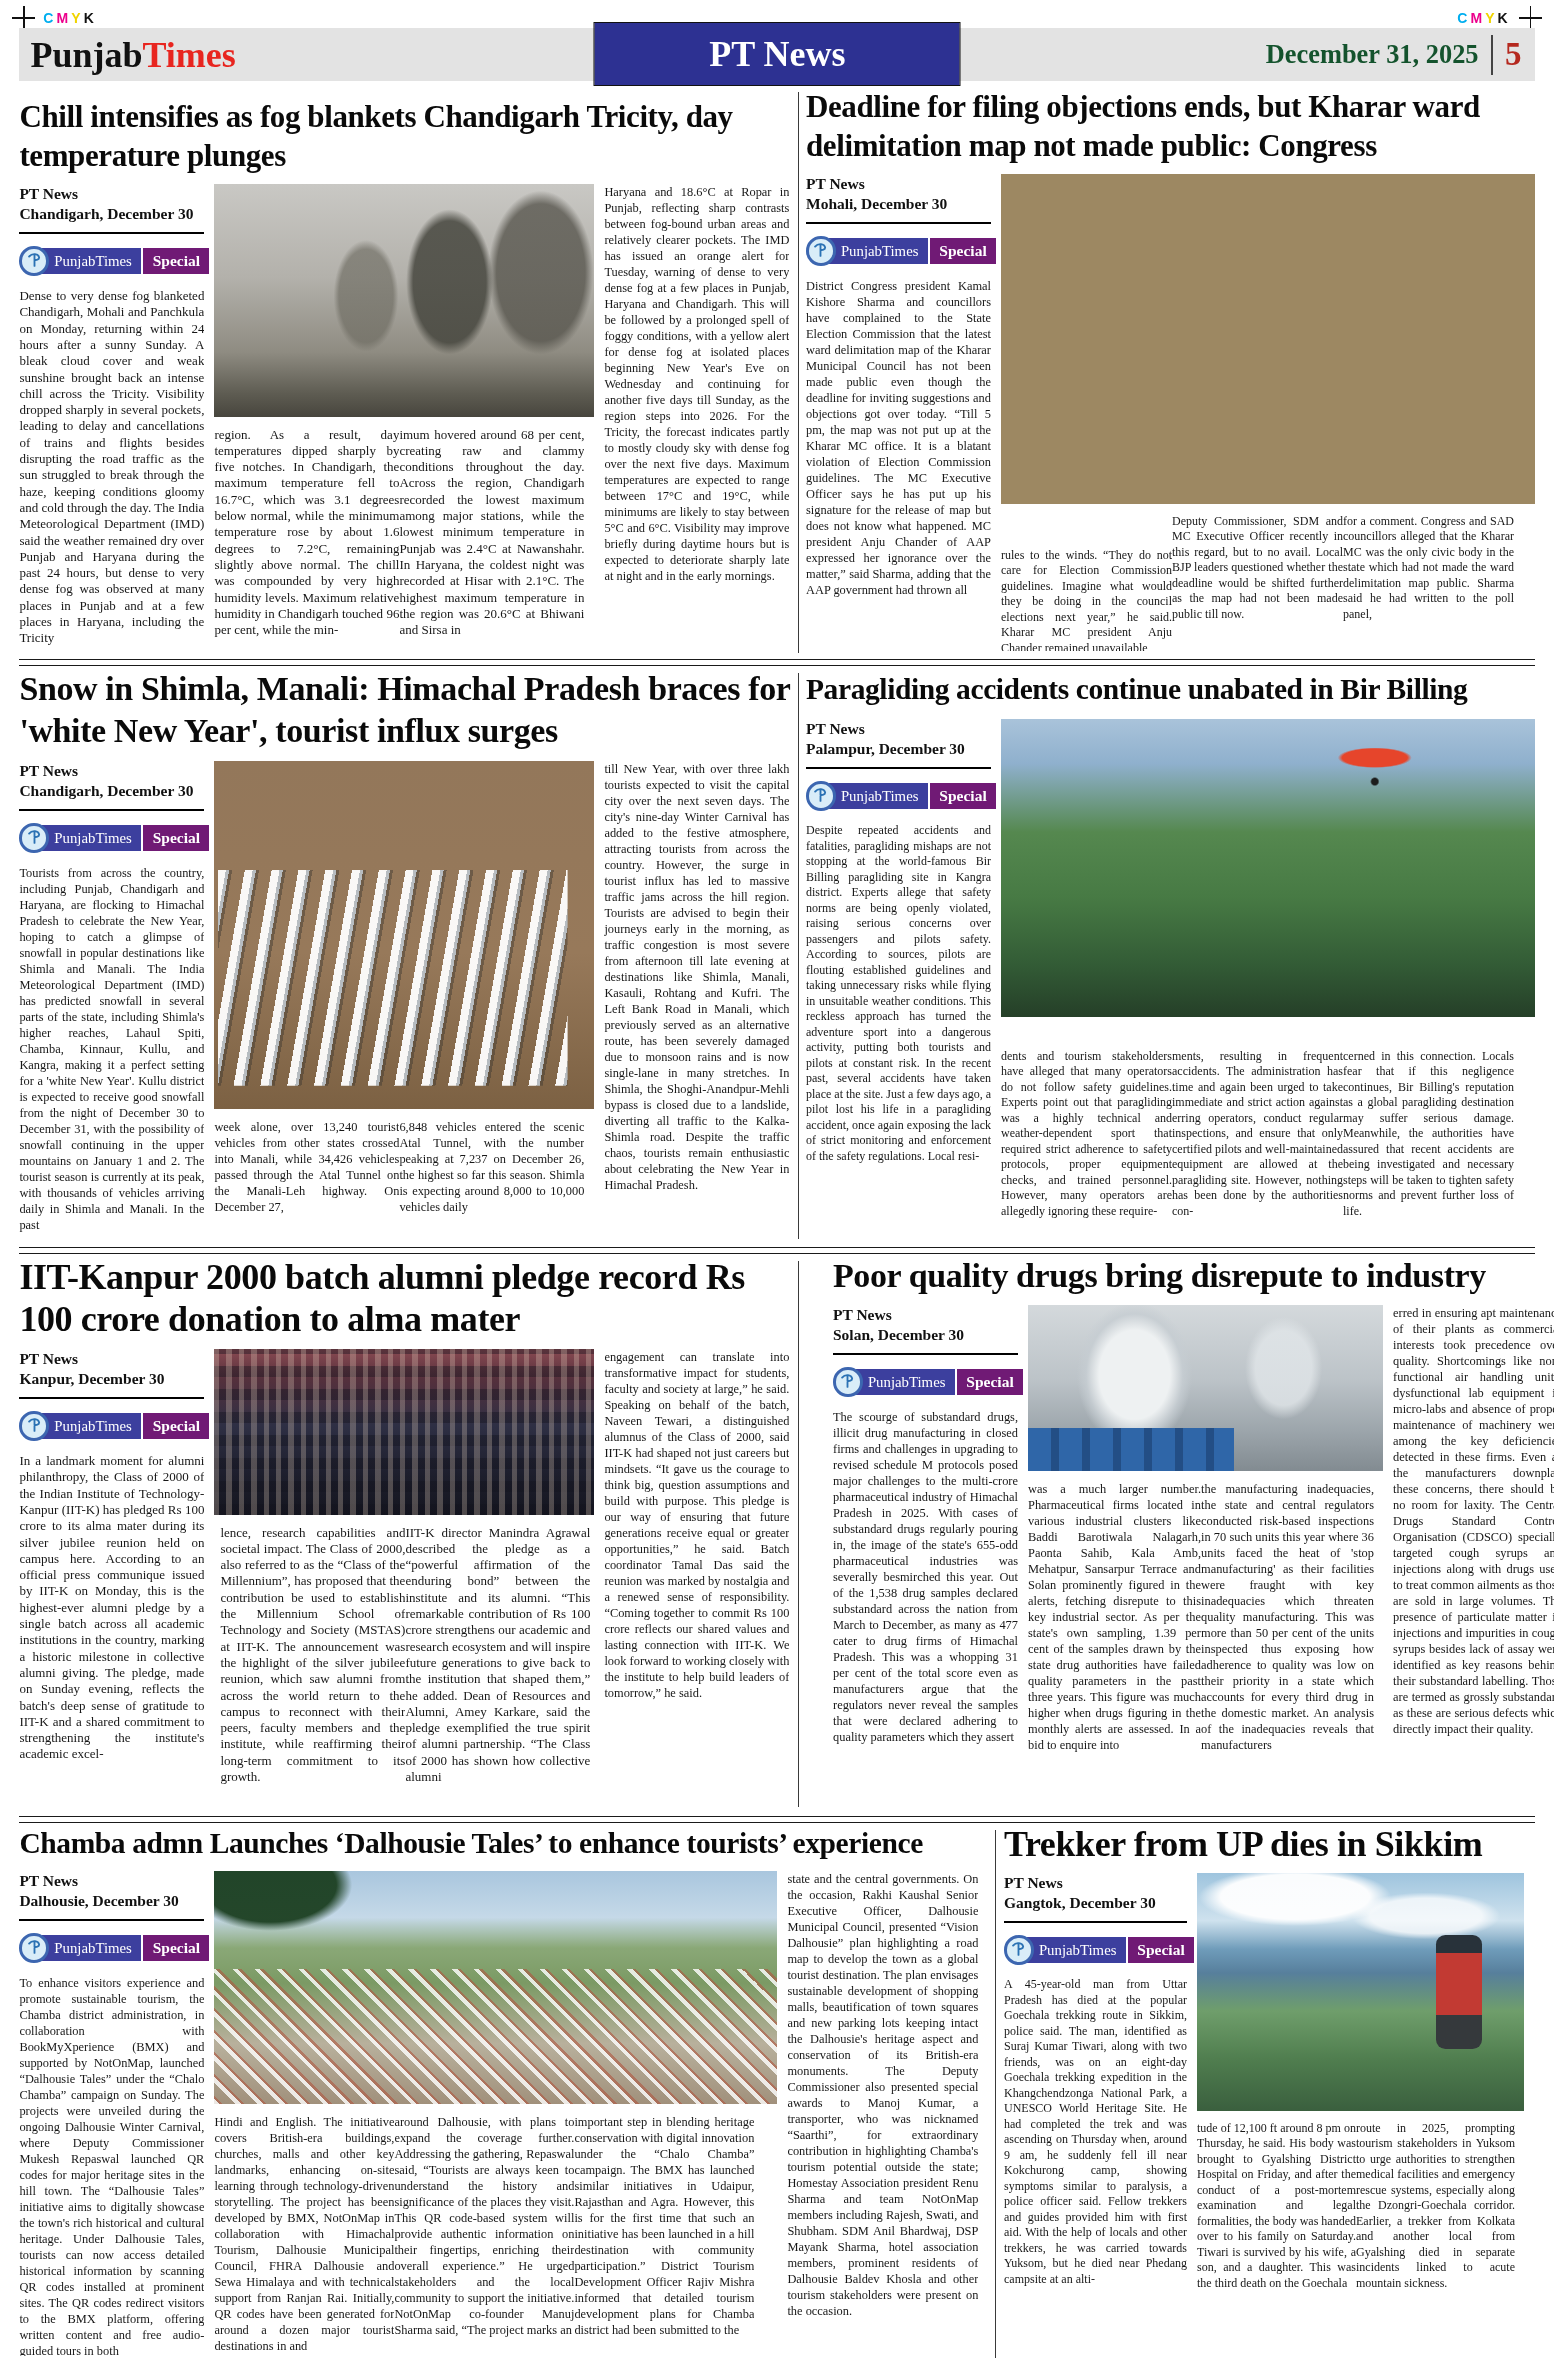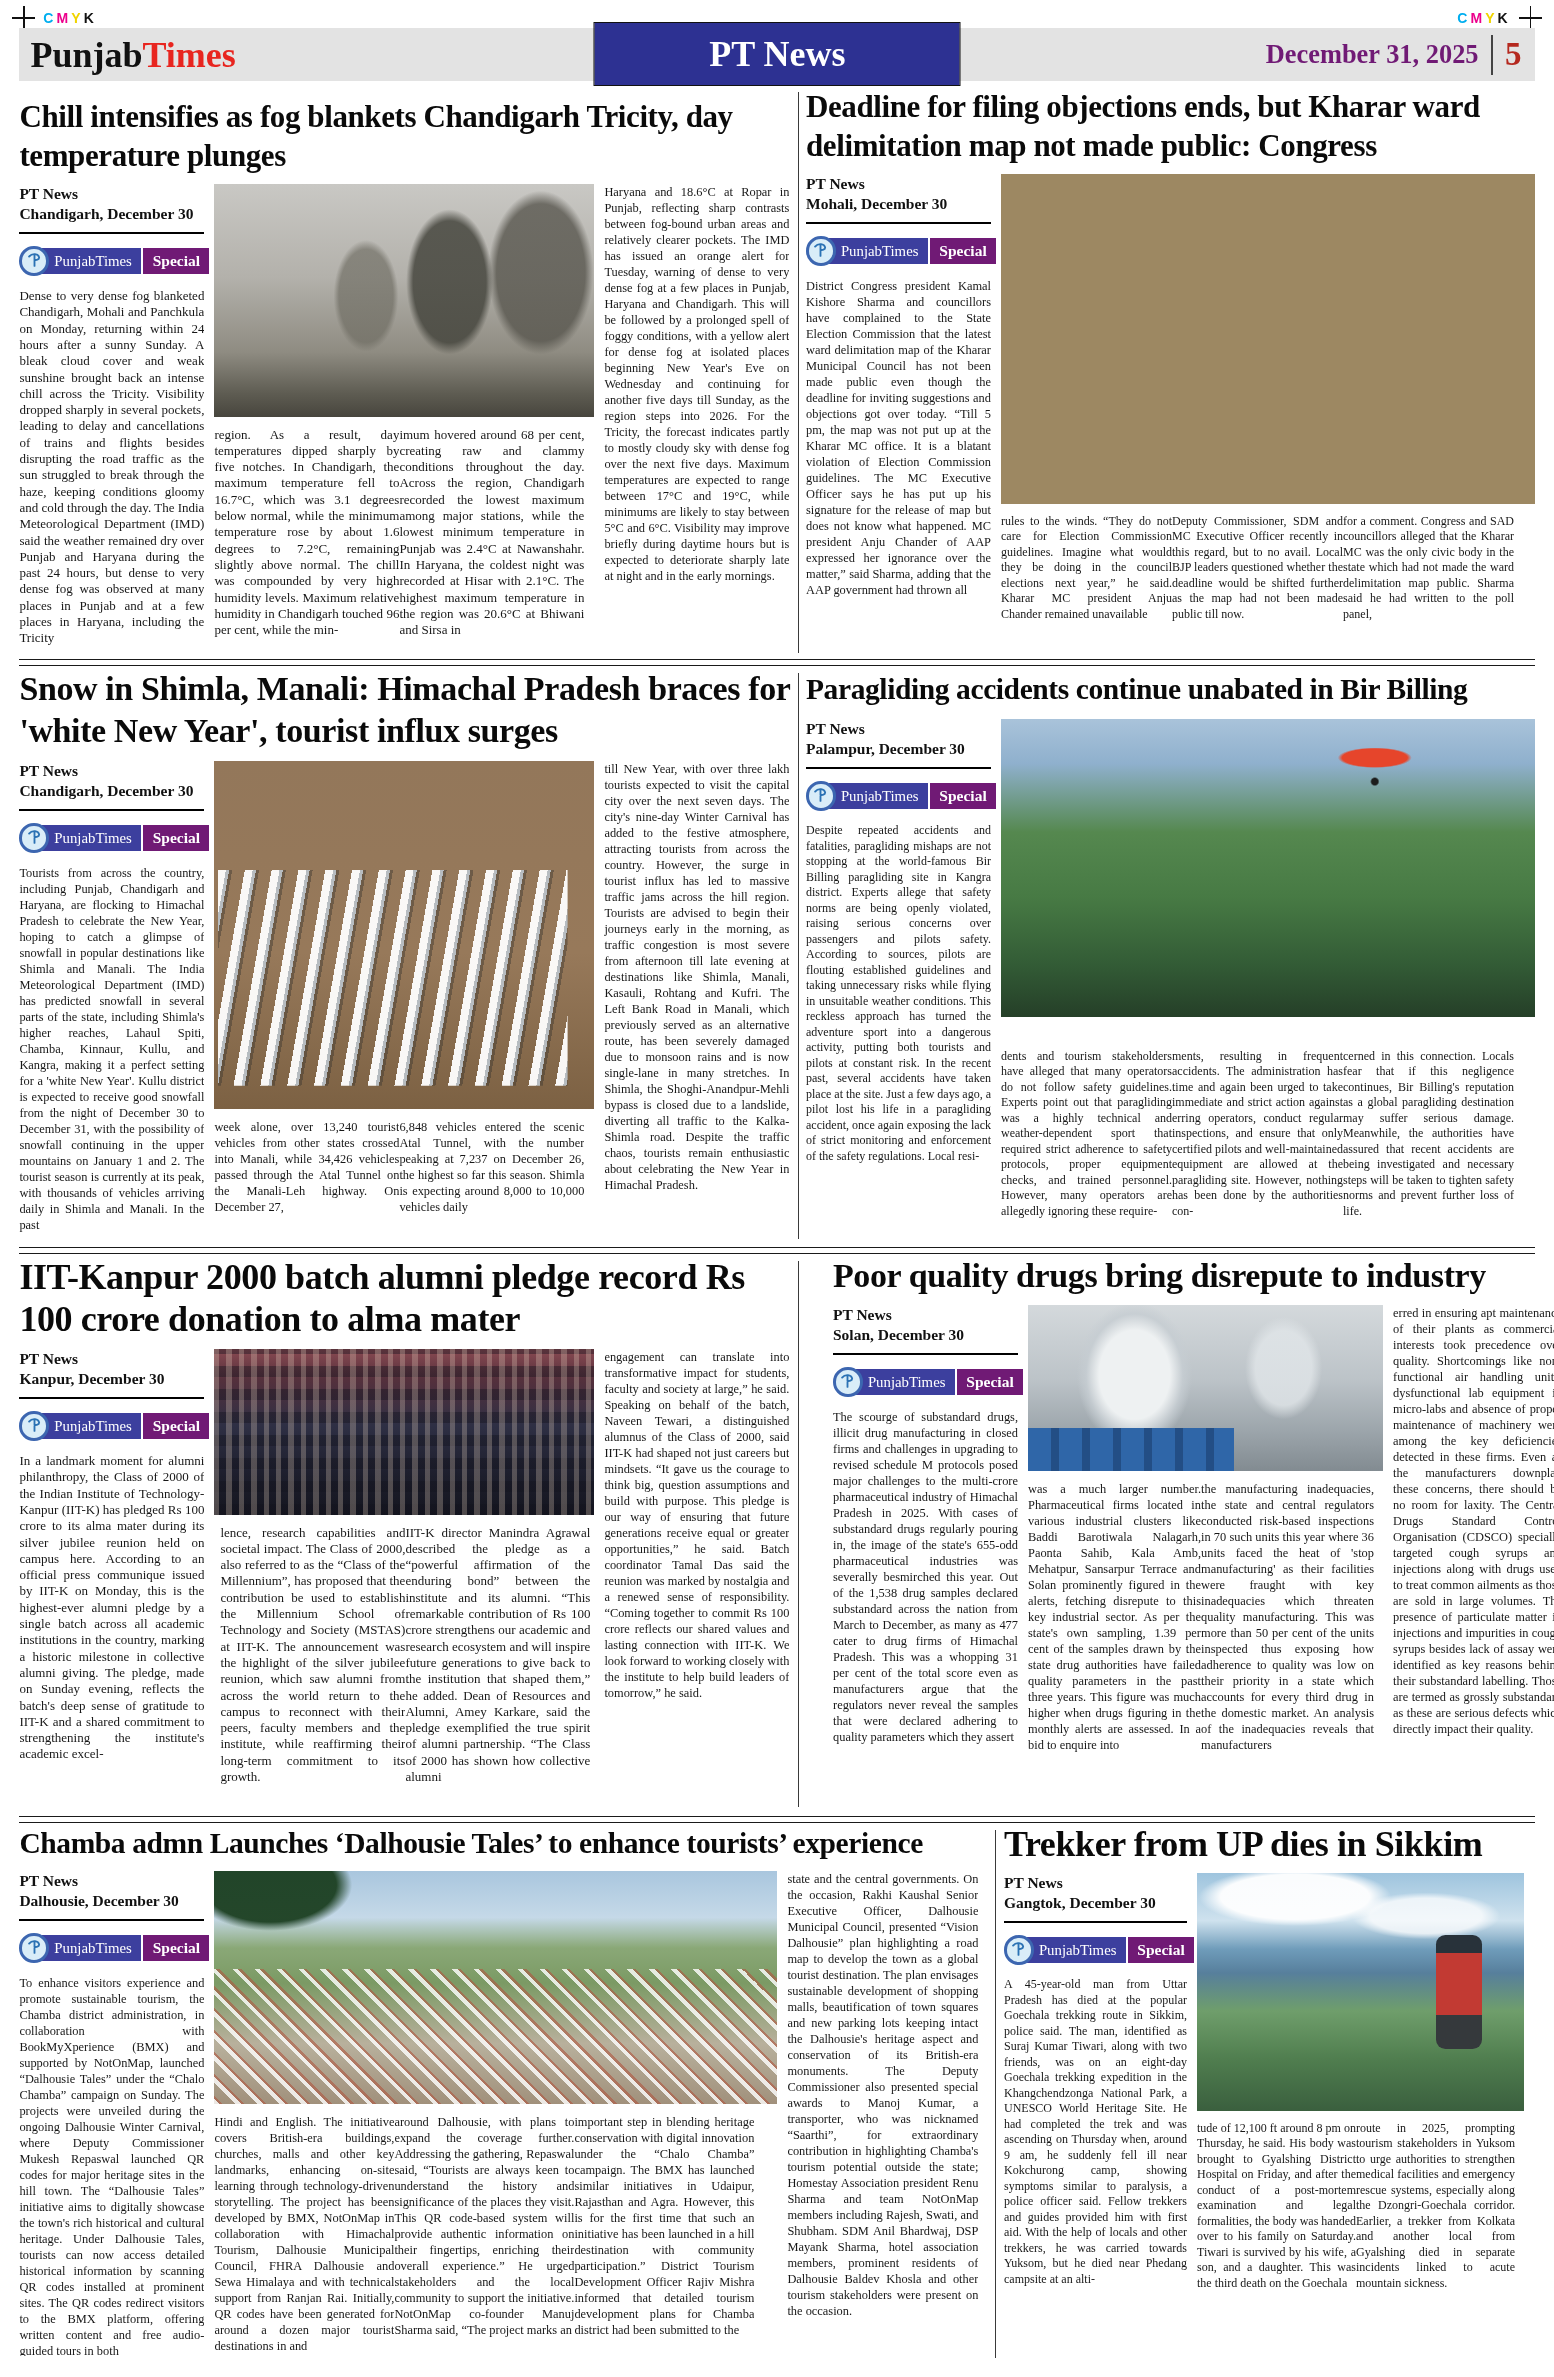--- a/index.html
+++ b/index.html
@@ -13,21 +13,21 @@
   .crop .reg::after{content:"";position:absolute;top:0;bottom:0;left:11px;width:1.6px;background:#111;}
   .cmyk-c{color:#00aeef}.cmyk-m{color:#ec008c}.cmyk-y{color:#f0d400}.cmyk-k{color:#111}
   
   .masthead{position:absolute;left:19.4px;top:28px;width:1516px;height:53px;background:#e3e3e3;}
   .brand{position:absolute;left:11px;top:4.7px;font:700 36px/44px "Liberation Serif",serif;color:#111;}
   .brand .red{color:#e8251f;}
   .ptnews-box{position:absolute;left:50%;transform:translateX(-50%);top:-4.7px;height:62px;width:365px;
         background:#2d3192;outline:1.6px solid #111;display:flex;align-items:center;justify-content:center;
         color:#fff;font:700 36px "Liberation Serif",serif;}
   .date-block{position:absolute;right:6.2px;top:0;height:100%;display:flex;align-items:center;gap:12.4px;}
-  .date-txt{font:700 26.4px "Liberation Serif",serif;color:#701a75;}
+  .date-txt{font:700 26.4px "Liberation Serif",serif;color:#14532d;}
   .date-divider{width:1.6px;height:40px;background:#444;}
   .pageno{font:700 33px "Liberation Serif",serif;color:#b5291f;margin-right:7.8px;}
   
   .article{position:absolute;}
   .headline{font-family:"Liberation Serif",serif;font-weight:700;color:#0a0a0a;
         letter-spacing:-0.4px;margin:0 0 9.3px;}
   .cols{display:flex;gap:10px;}
   .colslot{display:flex;flex-direction:column;flex:none;}
   .agency{font:700 15.5px/19.4px "Liberation Serif",serif;color:#111;}
   .place{font:700 15.5px/20px "Liberation Serif",serif;color:#111;}
@@ -164,21 +164,21 @@
               </svg>
             </span>
           <span class="badge-brand">PunjabTimes</span>
           <span class="badge-special">Special</span>
         </div>
         <div class="bodytext f16" style="flex:1;">District Congress president Kamal Kishore Sharma and councillors have complained to the State Election Commission that the latest ward delimitation map of the Kharar Municipal Council has not been made public even though the deadline for inviting suggestions and objections got over today. “Till 5 pm, the map was not put up at the Kharar MC office. It is a blatant violation of Election Commission guidelines. The MC Executive Officer says he has put up his signature for the release of map but does not know what happened. MC president Anju Chander of AAP expressed her ignorance over the matter,” said Sharma, adding that the AAP government had thrown all</div>
       </div>
       <div class="colslot" style="width:534px;">
         <div class="photo photo-street" style="height:330px;"></div>
         <div class="subcols" style="height:137px;">
-          <div class="bodytext f155" style="width:171px;">rules to the winds. “They do not care for Election Commission guidelines. Imagine what would they be doing in the council elections next year,” he said. Kharar MC president Anju Chander remained unavailable</div>
+          <div class="bodytext f155" style="width:171px;margin-top:34px;">rules to the winds. “They do not care for Election Commission guidelines. Imagine what would they be doing in the council elections next year,” he said. Kharar MC president Anju Chander remained unavailable</div>
           <div class="bodytext f155" style="width:171px;">Deputy Commissioner, SDM and MC Executive Officer recently in this regard, but to no avail. Local BJP leaders questioned whether the deadline would be shifted further as the map had not been made public till now.</div>
           <div class="bodytext f155" style="width:171px;">for a comment. Congress and SAD councillors alleged that the Kharar MC was the only civic body in the state which had not made the ward delimitation map public. Sharma said he had written to the poll panel,</div>
         </div>
       </div>
     </div>
   </section>
 
   <div class="hsep" style="top:659px;"></div>
 
   <section class="article" style="left:19.4px;top:668px;width:773px;height:575px;">

